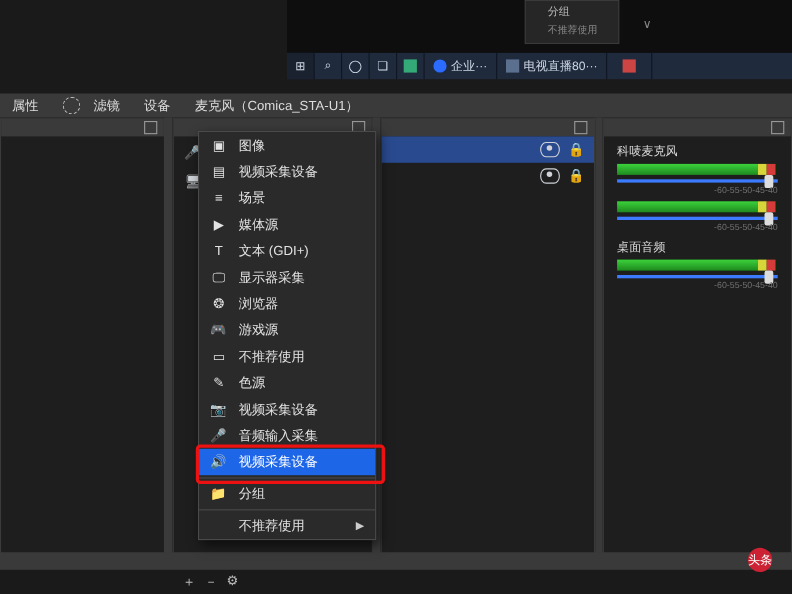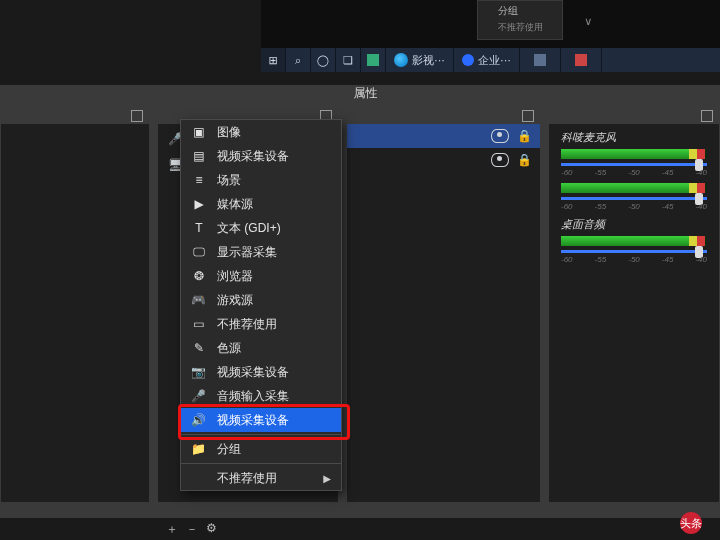--- a/index.html
+++ b/index.html
@@ -17,21 +17,21 @@
   .tb{display:flex;align-items:center;justify-content:center;min-width:24px;height:24px;color:#cfd8e6;border-right:1px solid #0f1622;font-size:11px;}
   .tb.win{background:#1b222f;width:22px;}
   .tb.search{width:24px;}
   .tb.circ{width:24px;}
   .tb.app{padding:0 8px;gap:4px;}
   .swirl{width:14px;height:14px;border-radius:50%;background:radial-gradient(circle at 40% 40%,#4ec4ff,#0077c2);}
   .globe{width:12px;height:12px;border-radius:50%;background:#2b6bff;}
   .sq{width:12px;height:12px;background:#5b6f8e;}
 
   
-  .toolstrip{position:absolute;left:0;top:85px;width:720px;height:22px;background:#3a3a3a;display:flex;align-items:center;gap:22px;padding-left:11px;box-sizing:border-box;flex-direction:column;}
+  .toolstrip{position:absolute;left:0;top:85px;width:720px;height:22px;background:#3a3a3a;display:flex;align-items:center;gap:22px;padding-left:11px;box-sizing:border-box;}
   .toolstrip span{font-size:12px;color:#ddd;}
   .filter-icon{width:14px;height:14px;border-radius:50%;border:1px dashed #bbb;margin-right:-10px;}
 
   
   .panels{position:absolute;left:0;top:107px;width:720px;height:410px;display:flex;}
   .gutter{width:7px;background:#3a3a3a;}
   .panel{background:#1e1e1e;border:1px solid #3a3a3a;box-sizing:border-box;position:relative;}
   .p-left{width:150px;height:100%;}
   .p-src{width:182px;height:100%;}
   .p-layers{width:195px;height:100%;}
@@ -44,42 +44,42 @@
   .src-icons div{width:18px;height:16px;}
 
   
   .layer{height:24px;display:flex;align-items:center;justify-content:flex-end;gap:8px;padding-right:8px;box-sizing:border-box;}
   .layer.sel{background:#2a4a8f;}
   .eye{width:16px;height:12px;border:1px solid #cfd3d8;border-radius:60%/100%;position:relative;}
   .eye:after{content:"";position:absolute;left:5px;top:2px;width:5px;height:5px;border-radius:50%;background:#cfd3d8;}
   .lock{font-size:12px;color:#cfd3d8;}
 
   
-  .mix-ch{padding:6px 12px 0 12px;font-style:italic;}
+  .mix-ch{padding:6px 12px 0 12px;}
   .mix-ch .title{font-size:11px;color:#d8d8d8;margin-bottom:4px;}
   .meter{height:10px;background:#0e2a0e;display:flex;}
   .meter .green{background:linear-gradient(#3bd13b,#1e8a1e);}
   .meter .yellow{background:#d6d63b;width:8px;}
   .meter .red{background:#d63b3b;width:8px;}
   .slider{height:18px;position:relative;margin-top:0;}
   .slider:before{content:"";position:absolute;left:0;right:0;top:4px;height:3px;background:#3c7bff;}
-  .slider .ticks{position:absolute;left:0;right:0;top:9px;display:flex;justify-content:space-between;font-size:8px;color:#707070;}
+  .slider .ticks{position:absolute;left:0;right:0;top:9px;display:flex;justify-content:flex-end;font-size:8px;color:#707070;}
   .slider .knob{position:absolute;top:0;width:8px;height:12px;background:#ddd;border-radius:2px;}
 
   
   .ctx{position:absolute;left:180px;top:119px;width:160px;background:#2a2a2a;border:1px solid #4a4a4a;box-shadow:3px 4px 10px rgba(0,0,0,.6);}
   .ctx-row{height:24px;display:flex;align-items:center;gap:10px;padding:0 10px;font-size:12px;color:#e2e2e2;cursor:default;}
   .ctx-row.hl{background:#1e66e8;color:#fff;}
   .ctx-sep{height:1px;background:#4a4a4a;margin:2px 0;}
   .ctx-row .ico{width:16px;height:16px;flex:none;display:flex;align-items:center;justify-content:center;color:#e2e2e2;}
   .ctx-row .arrow{margin-left:auto;font-size:10px;color:#ccc;}
   .ctx-hlbox{position:absolute;left:178px;top:404px;width:166px;height:30px;border:3px solid #e11;border-radius:4px;pointer-events:none;}
 
   
-  .wm{position:absolute;right:18px;bottom:6px;color:rgba(255,255,255,.9);font-size:18px;font-style:italic;display:flex;align-items:center;gap:6px;}
+  .wm{position:absolute;right:18px;bottom:20px;color:rgba(255,255,255,.9);font-size:18px;font-style:italic;display:flex;align-items:center;gap:6px;}
   .wm .dot{width:22px;height:22px;border-radius:50%;background:#c23;display:flex;align-items:center;justify-content:center;color:#fff;font-size:11px;font-style:normal;}
 
   .bottombar{position:absolute;left:0;bottom:22px;width:720px;height:16px;background:#3a3a3a;}
   .bot-icons{position:absolute;left:166px;bottom:2px;color:#bbb;font-size:12px;display:flex;gap:8px;}
 </style>
 </head>
 <body>
 <div class="stage">
 
   <div class="topbar">
@@ -92,40 +92,38 @@
 
   <div class="taskbar">
     <div class="tb win">⊞</div>
     <div class="tb search">⌕</div>
     <div class="tb circ">◯</div>
     <div class="tb" style="width:22px">❏</div>
     <div class="tb" style="width:22px">
         <span style="width:12px;height:12px;background:#3a7;"></span>
       </div>
     <div class="tb app">
-        <span class="swirl"></span>
-        <span>影视···</span>
-      </div>
-    <div class="tb app">
         <span class="globe"></span>
         <span>企业···</span>
       </div>
     <div class="tb app">
         <span class="sq"></span>
+        <span>电视直播80···</span>
       </div>
     <div class="tb app">
         <span class="sq" style="background:#c44"></span>
       </div>
   </div>
 
   <div class="toolstrip">
     <span>属性</span>
     <span class="filter-icon"></span>
     <span>滤镜</span>
     <span>设备</span>
+    <span>麦克风（Comica_STA-U1）</span>
   </div>
 
   <div class="panels">
     <div class="panel p-left">
       <div class="phead">
           <div class="popicon"></div>
         </div>
     </div>
     <div class="gutter"></div>
 

